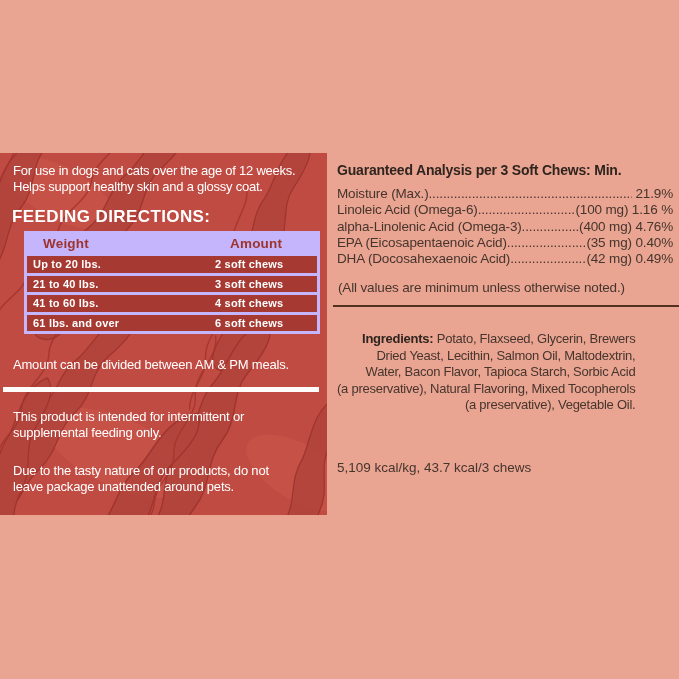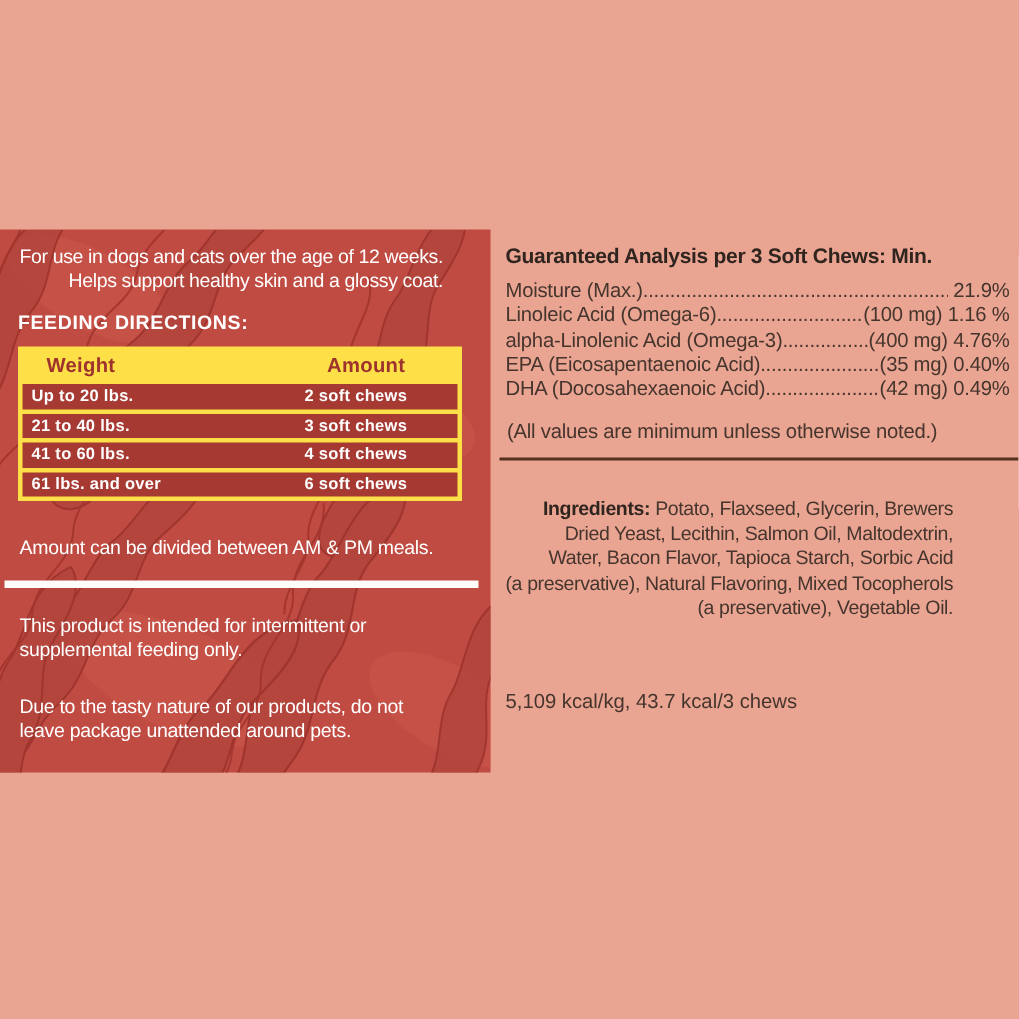--- a/index.html
+++ b/index.html
@@ -10,29 +10,29 @@
     -webkit-font-smoothing:antialiased;
   }
 
   
   .left-panel {
     position:absolute; left:0; top:153px; width:327px; height:362px;
     background:#c04b42; overflow:hidden;
   }
   .bacon-svg { position:absolute; left:0; top:0; }
   .lp-item { position:absolute; color:#fff; z-index:2; }
-  .intro { left:13px; top:10px; font-size:13px; line-height:16px; letter-spacing:-0.25px;text-align:right; }
+  .intro { left:13px; top:10px; font-size:13px; line-height:16px; letter-spacing:-0.25px; }
   .intro div, .para div { white-space:nowrap; }
   .fd-heading {
-    left:12px; top:54px; margin:0; font-size:13px; font-weight:bold;
+    left:12px; top:54px; margin:0; font-size:17px; font-weight:bold;
     letter-spacing:0.4px; white-space:nowrap;
   }
   .fd-table {
-    position:absolute; z-index:2; left:12px; top:78px; width:296px;
-    background:#fde047; padding:3px; box-sizing:border-box;
+    position:absolute; z-index:2; left:24px; top:78px; width:296px;
+    background:#c4b5fd; padding:3px; box-sizing:border-box;
   }
   .fd-head, .fd-row { display:grid; grid-template-columns:188px 1fr; align-items:center; }
   .fd-head { height:19px; color:#9e332d; font-weight:bold; font-size:13.5px; letter-spacing:0.2px; }
   .fd-head .c1 { padding-left:16px; }
   .fd-head .c2 { padding-left:15px; }
   .fd-row {
     height:16.5px; margin-top:3px; background:#a63a33; color:#fff;
     font-weight:bold; font-size:11px; letter-spacing:0.2px;
   }
   .fd-row .c1 { padding-left:6px; }

